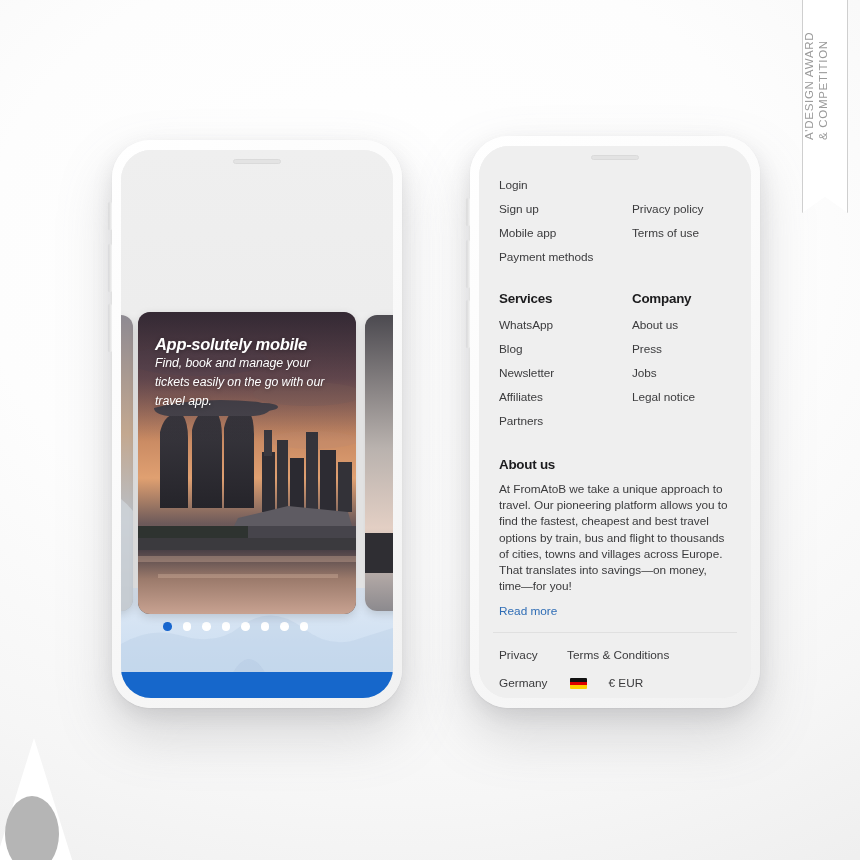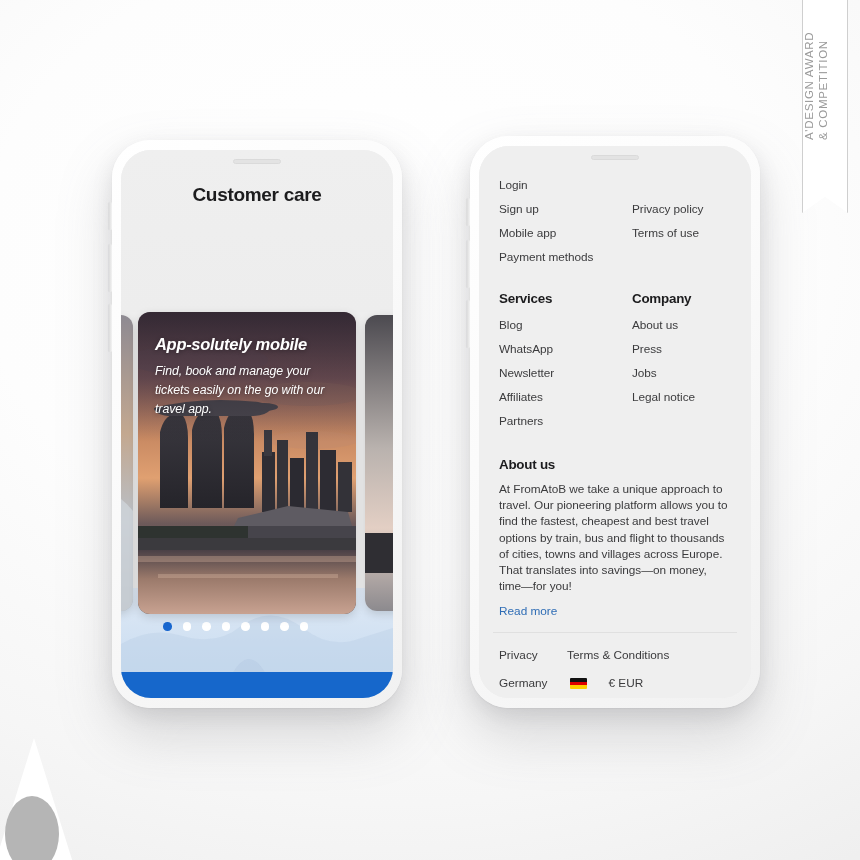--- a/index.html
+++ b/index.html
@@ -198,21 +198,20 @@
     color: #ffffff;
     text-shadow: 0 1px 4px rgba(0,0,0,0.34);
   }
   .card-h {
     font-size: 16.5px;
     font-weight: 700;
     letter-spacing: -0.3px;
     line-height: 20px;
   }
   .card-p {
-    margin-top: 8px;
     font-size: 12.3px;
     line-height: 19px;
     font-weight: 400;
     letter-spacing: -0.05px;
   }
 
   .lp-bottom {
     position: absolute;
     left: 0; right: 0; bottom: 0;
     height: 110px;
@@ -349,21 +348,20 @@
 
   <div class="phone phone-left">
     <div class="btn-side bs1"></div>
     <div class="btn-side bs2"></div>
     <div class="btn-side bs3"></div>
 
     <div class="screen">
       <div class="speaker"></div>
 
       <div class="lp-head">
-        <div class="lp-title">Customer care</div>
       </div>
 
       <div class="carousel">
 
         <div class="card card-peek-l">
           <svg class="card-img" viewBox="0 0 58 296" preserveAspectRatio="xMidYMid slice">
             <defs>
               <linearGradient id="pk1" x1="0" y1="0" x2="0" y2="1">
                 <stop offset="0%" stop-color="#8e8a92"></stop>
                 <stop offset="40%" stop-color="#c3a890"></stop>
@@ -495,22 +493,22 @@
           </div>
           <div class="col-b">
             <div class="lnk" style="line-height:24px; margin-top:24px;">Privacy policy</div>
             <div class="lnk">Terms of use</div>
           </div>
         </div>
 
         <div class="rp-sections">
           <div class="col-a">
             <div class="sec-head">Services</div>
+            <div class="lnk">WhatsApp</div>
             <div class="lnk">Blog</div>
-            <div class="lnk">WhatsApp</div>
             <div class="lnk">Newsletter</div>
             <div class="lnk">Affiliates</div>
             <div class="lnk">Partners</div>
           </div>
           <div class="col-b">
             <div class="sec-head">Company</div>
             <div class="lnk">About us</div>
             <div class="lnk">Press</div>
             <div class="lnk">Jobs</div>
             <div class="lnk">Legal notice</div>

